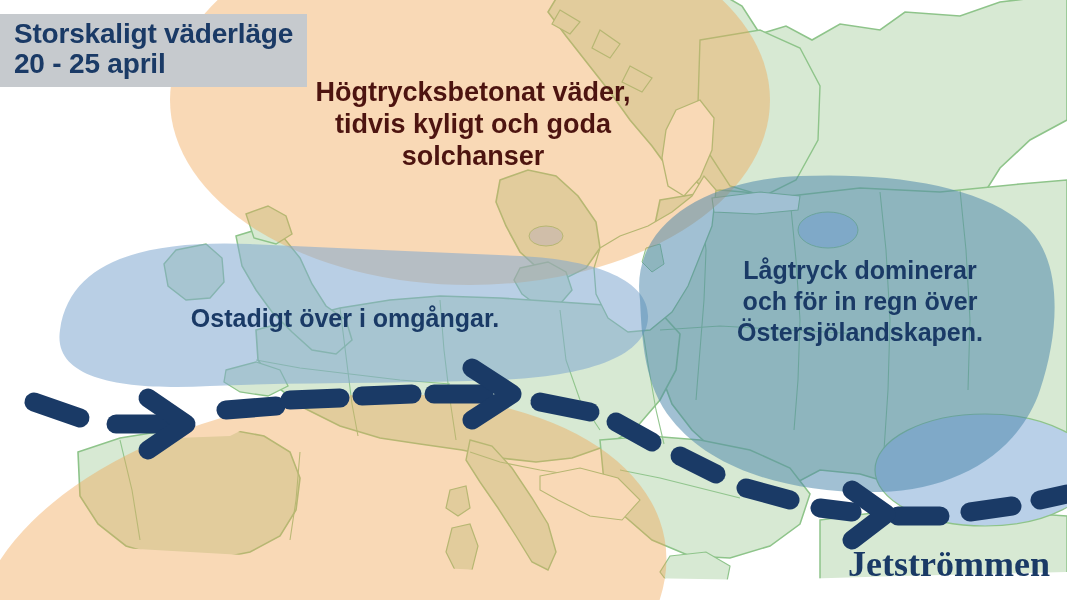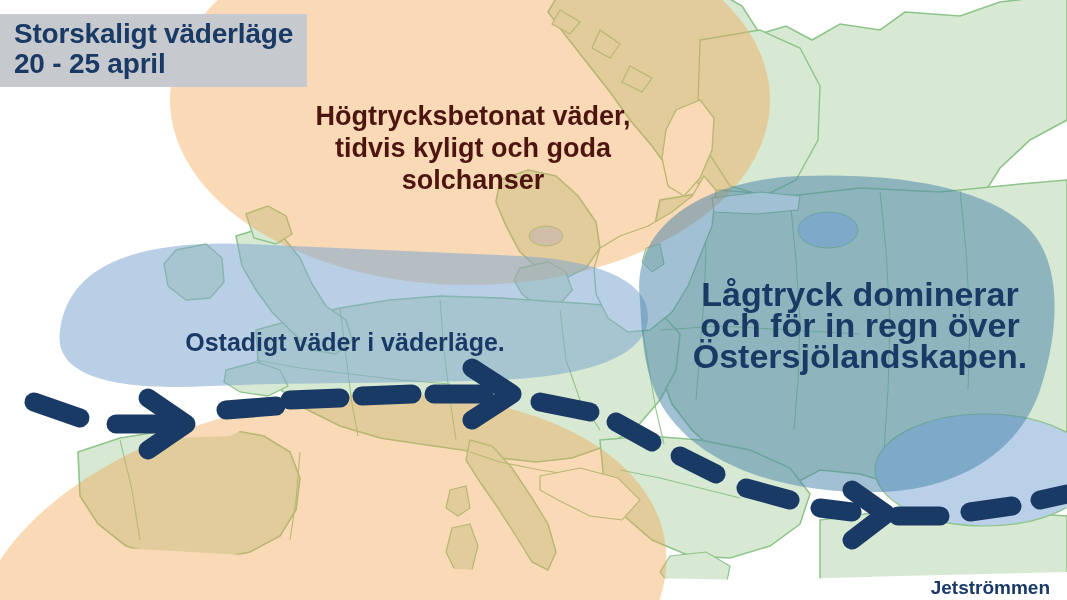--- a/index.html
+++ b/index.html
@@ -18,29 +18,29 @@
   #title-banner .tline{
     color:#1a3a66;
     font-weight:bold;
     font-size:28px;
     line-height:30px;
     letter-spacing:-0.2px;
     white-space:nowrap;
   }
 
   
-  .annot{position:absolute;z-index:35;text-align:center;font-weight:bold;white-space:pre;margin-top:24px;}
+  .annot{position:absolute;z-index:35;text-align:center;font-weight:bold;white-space:pre;}
   .annot.maroon{color:#4d1410;}
   .annot.navy{color:#1a3a66;}
 
   #annot-high-north{left:263px;top:76px;width:420px;font-size:27px;line-height:32px;}
   #annot-unstable{left:110px;top:303px;width:470px;font-size:25px;line-height:30px;}
-  #annot-low-east{left:690px;top:255px;width:340px;font-size:34px;line-height:31px;}
+  #annot-low-east{left:690px;top:255px;width:340px;font-size:25px;line-height:31px;}
   #annot-high-south{left:145px;top:459px;width:370px;font-size:26px;line-height:33px;}
-  #annot-jet{left:820px;top:548px;width:230px;font-size:19px;line-height:32px;text-align:right;}
+  #annot-jet{left:820px;top:548px;width:230px;font-size:36px;line-height:32px;text-align:right;font-family:Liberation Serif, serif;}
 </style>
 </head>
 <body>
 
 <div id="stage">
 
   <svg class="layer" viewBox="0 0 1067 600">
     <defs>
       <clipPath id="frame">
           <rect x="0" y="0" width="1067" height="600"></rect>
@@ -189,21 +189,21 @@
 
   <div id="title-banner">
     <div class="tline">Storskaligt väderläge</div>
     <div class="tline">20 - 25 april</div>
   </div>
 
   <div class="annot maroon" id="annot-high-north">Högtrycksbetonat väder,
 tidvis kyligt och goda
 solchanser</div>
 
-  <div class="annot navy" id="annot-unstable">Ostadigt väder i väderläge.</div>
+  <div class="annot navy" id="annot-unstable">Ostadigt över i omgångar.</div>
 
   <div class="annot navy" id="annot-low-east">Lågtryck dominerar
 och för in regn över
 Östersjölandskapen.</div>
 
 
   <div class="annot navy" id="annot-jet">Jetströmmen</div>
 
 </div>
 

